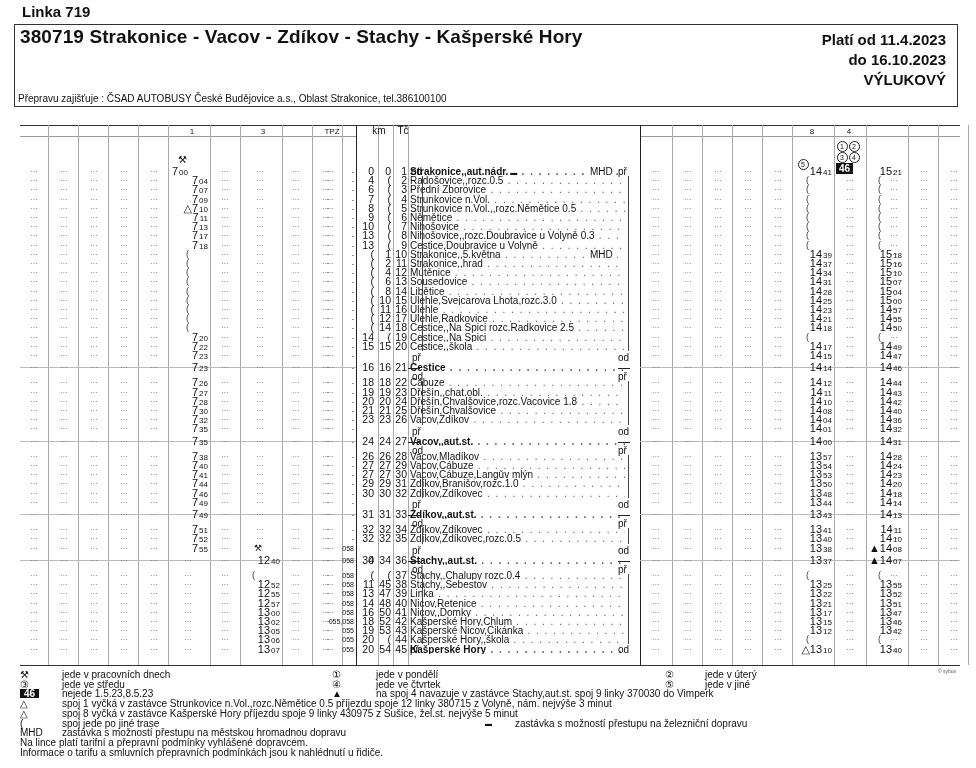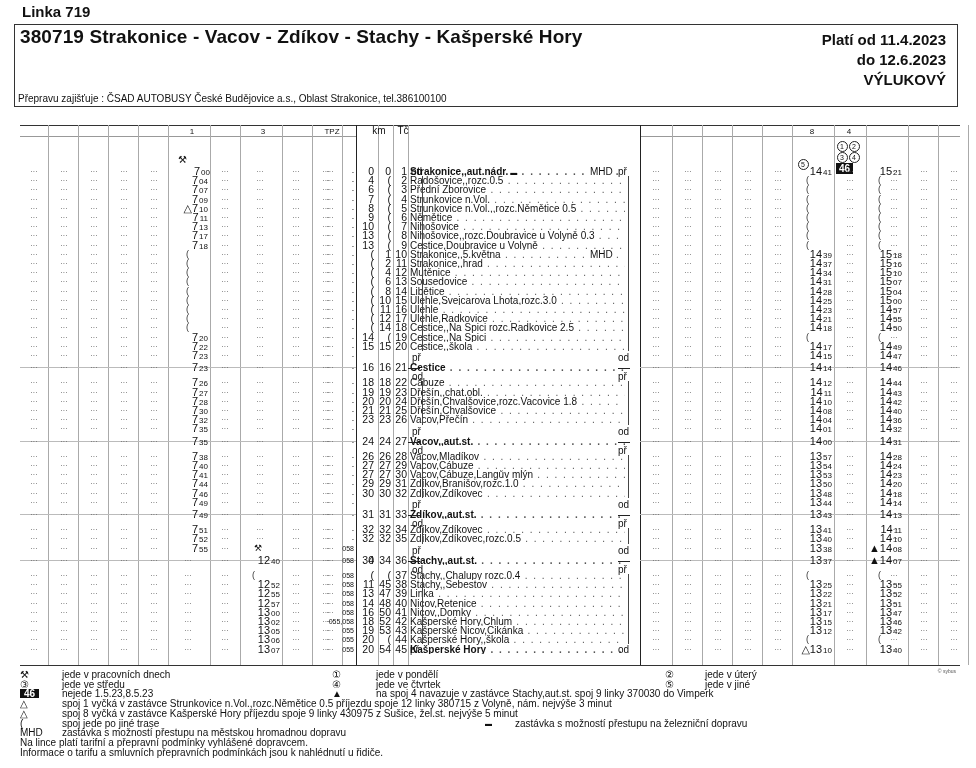--- a/index.html
+++ b/index.html
@@ -36,21 +36,21 @@
   #copyright{right:20px;top:668px;font-size:5px;color:#555;}
 </style>
 </head>
 <body>
 
 <div id="linka" class="abs">Linka 719</div>
 <div id="hdrbox" class="abs"></div>
 <div id="title" class="abs">380719  Strakonice - Vacov - Zdíkov - Stachy - Kašperské Hory</div>
 <div id="valid" class="abs">
   <div>Platí od 11.4.2023</div>
-  <div>do 12.6.2023</div>
+  <div>do 16.10.2023</div>
   <div>VÝLUKOVÝ</div>
 </div>
 <div id="operator" class="abs">Přepravu zajišťuje   : ČSAD AUTOBUSY České Budějovice a.s., Oblast Strakonice, tel.386100100</div>
 
 <div id="tt" class="abs">
     <div class="hline thick" style="left: 0px; top: 0px; width: 940px;"></div>
     <div class="hline" style="left: 0px; top: 11px; width: 336px;"></div>
     <div class="hline" style="left: 620px; top: 11px; width: 320px;"></div>
     <div class="vline" style="left: 28px; top: 0px; height: 540px;"></div>
     <div class="vline" style="left: 58px; top: 0px; height: 540px;"></div>
@@ -98,21 +98,21 @@
     <div class="hline" style="left: 0px; top: 389px; width: 336px; border-top-color: rgb(187, 187, 187);"></div>
     <div class="hline" style="left: 620px; top: 389px; width: 320px; border-top-color: rgb(187, 187, 187);"></div>
     <div class="hline" style="left: 0px; top: 434.8px; width: 336px; border-top-color: rgb(187, 187, 187);"></div>
     <div class="hline" style="left: 620px; top: 434.8px; width: 320px; border-top-color: rgb(187, 187, 187);"></div>
     <div class="hline thick" style="left: 0px; top: 540px; width: 940px;"></div>
     <div class="cell dots" style="left: 2px; top: 42px;">···</div>
     <div class="cell dots" style="left: 32px; top: 42px;">···</div>
     <div class="cell dots" style="left: 62px; top: 42px;">···</div>
     <div class="cell dots" style="left: 92px; top: 42px;">···</div>
     <div class="cell dots" style="left: 122px; top: 42px;">···</div>
-    <div class="cell time" style="left: 150px; top: 42px; width: 40px;">7<small>00</small></div>
+    <div class="cell time" style="left: 150px; top: 42px; width: 18px;">7<small>00</small></div>
     <div class="cell dots" style="left: 193px; top: 42px;">···</div>
     <div class="cell dots" style="left: 228px; top: 42px;">···</div>
     <div class="cell dots" style="left: 264px; top: 42px;">···</div>
     <div class="cell dots" style="left: 294px; top: 42px;">···</div>
     <div class="cell dots" style="left: 298px; top: 42px;">···</div>
     <div class="cell tpz" style="left: 304px; top: 42px;">-</div>
     <div class="cell km" style="left: 340px; top: 42px;">0</div>
     <div class="cell km" style="left: 357px; top: 42px;">0</div>
     <div class="cell km" style="left: 373px; top: 42px;">1</div>
     <div class="cell stop bold" style="left: 390px; top: 42px; width: 215px; overflow: hidden;"><span>Strakonice,,aut.nádr.</span><span style="font-size: 7px;"> ▬</span><span class="leader"> . . . . . . . . . . . . . . . . . . . . . . . . .</span></div>
@@ -834,21 +834,21 @@
     <div class="cell time" style="left: 150px; top: 290.2px; width: 38px;">7<small>32</small></div>
     <div class="cell dots" style="left: 193px; top: 290.2px;">···</div>
     <div class="cell dots" style="left: 228px; top: 290.2px;">···</div>
     <div class="cell dots" style="left: 264px; top: 290.2px;">···</div>
     <div class="cell dots" style="left: 294px; top: 290.2px;">···</div>
     <div class="cell dots" style="left: 298px; top: 290.2px;">···</div>
     <div class="cell tpz" style="left: 304px; top: 290.2px;">-</div>
     <div class="cell km" style="left: 340px; top: 290.2px;">23</div>
     <div class="cell km" style="left: 357px; top: 290.2px;">23</div>
     <div class="cell km" style="left: 373px; top: 290.2px;">26</div>
-    <div class="cell stop" style="left: 390px; top: 290.2px; width: 215px; overflow: hidden;"><span>Vacov,Přečín</span><span class="leader"> . . . . . . . . . . . . . . . . . . . . . . . . .</span></div>
+    <div class="cell stop" style="left: 390px; top: 290.2px; width: 215px; overflow: hidden;"><span>Vacov,Zdíkov</span><span class="leader"> . . . . . . . . . . . . . . . . . . . . . . . . .</span></div>
     <div class="cell dots" style="left: 624px; top: 290.2px;">···</div>
     <div class="cell dots" style="left: 656px; top: 290.2px;">···</div>
     <div class="cell dots" style="left: 686px; top: 290.2px;">···</div>
     <div class="cell dots" style="left: 716px; top: 290.2px;">···</div>
     <div class="cell dots" style="left: 746px; top: 290.2px;">···</div>
     <div class="cell dots" style="left: 820px; top: 290.1px;"></div>
     <div class="cell dots" style="left: 862px; top: 290.2px;">···</div>
     <div class="cell dots" style="left: 892px; top: 290.2px;">···</div>
     <div class="cell dots" style="left: 922px; top: 290.2px;">···</div>
     <div class="cell time" style="left: 770px; top: 290.2px; width: 42px;">14<small>04</small></div>

